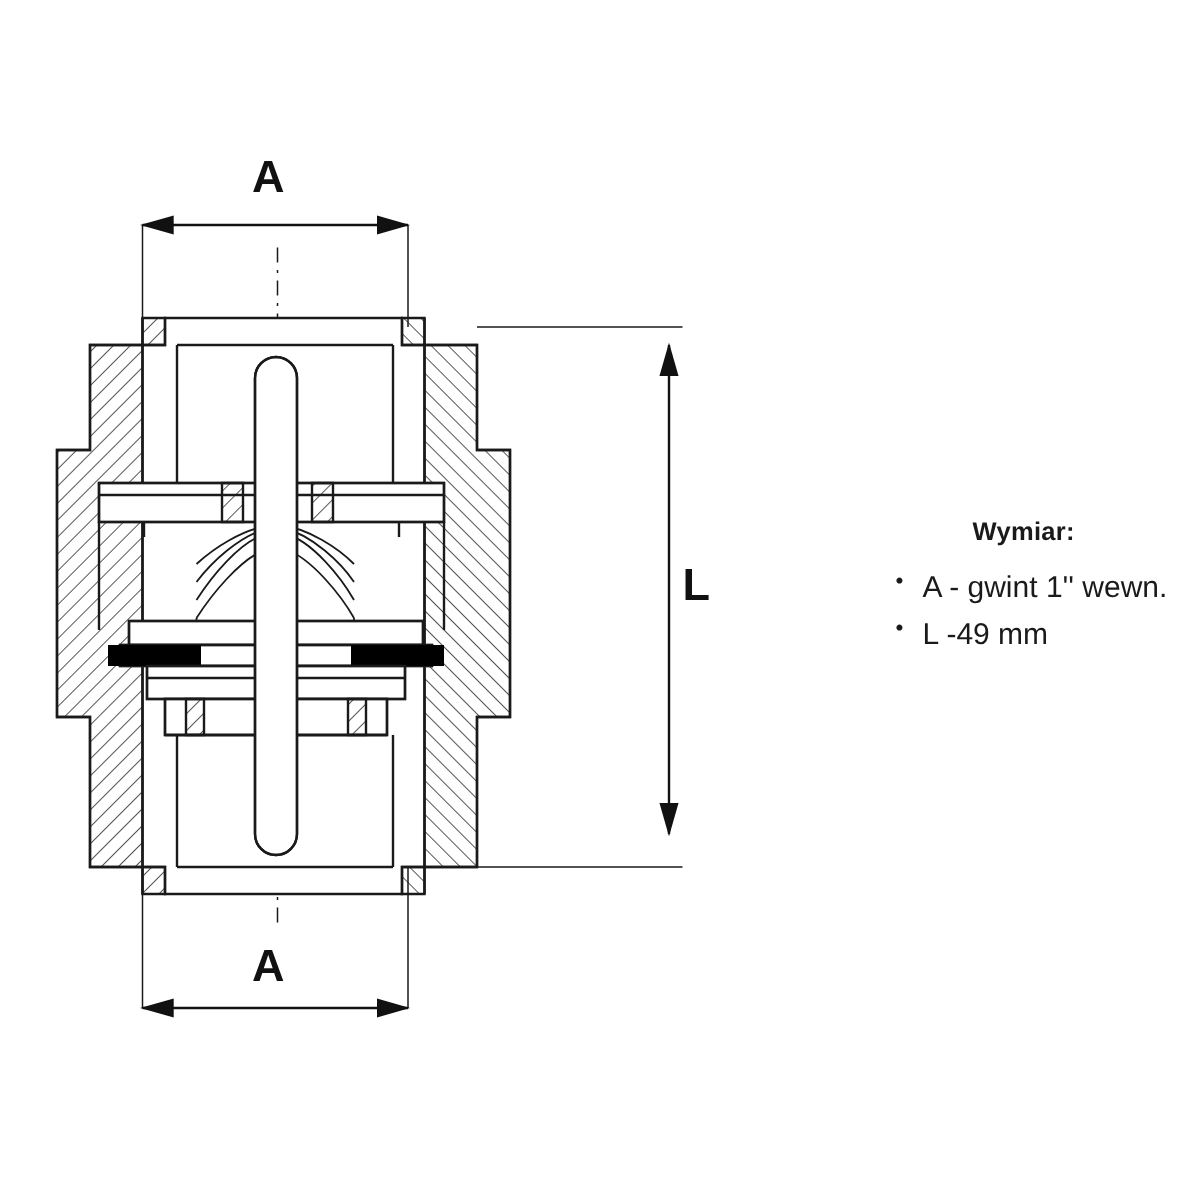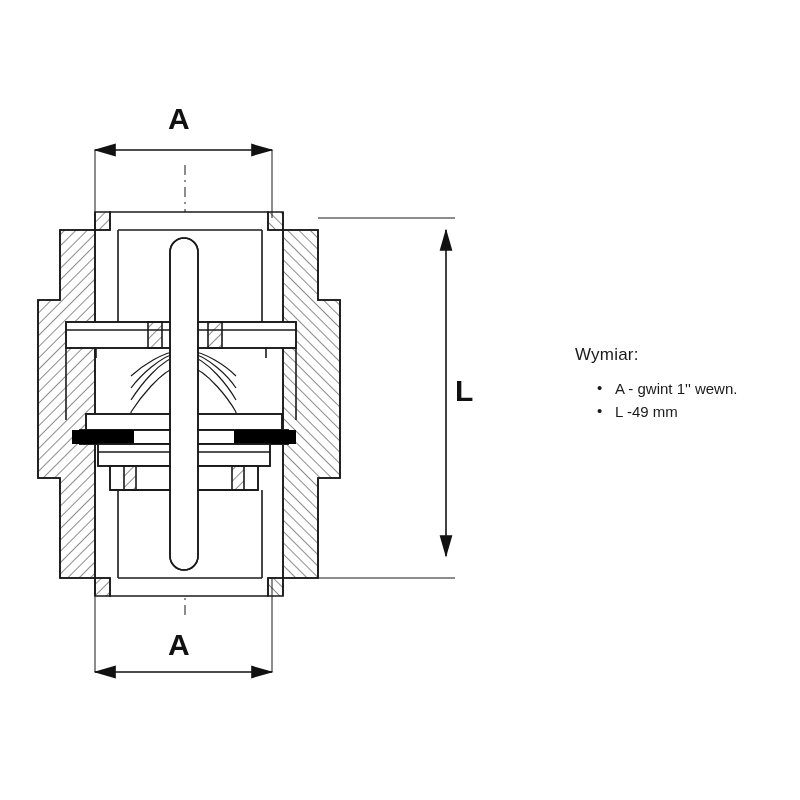--- a/index.html
+++ b/index.html
@@ -27,32 +27,33 @@
     height: 800px;
   }
   .spec-panel {
     position: absolute;
     left: 575px;
     top: 345px;
     width: 215px;
   }
   .spec-title {
     font-size: 17px;
-    font-weight: normal;
+    font-weight: bold;
     color: #1a1a1a;
     margin: 0 0 12px 0;
     letter-spacing: 0.2px;
+    text-align: center;
   }
   .spec-list {
     margin: 0;
     padding-left: 22px;
     list-style: none;
   }
   .spec-list li {
-    font-size: 15px;
+    font-size: 20px;
     color: #1a1a1a;
     line-height: 1.55;
     position: relative;
     padding-left: 18px;
   }
   .spec-list li::before {
     content: "\2022";
     position: absolute;
     left: 0;
     top: -1px;

